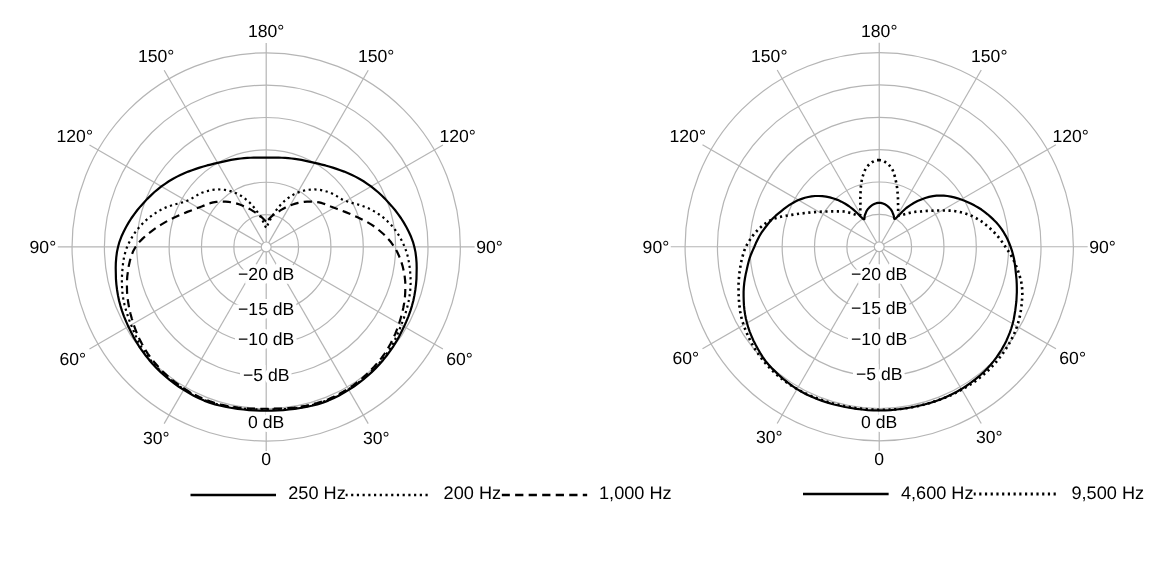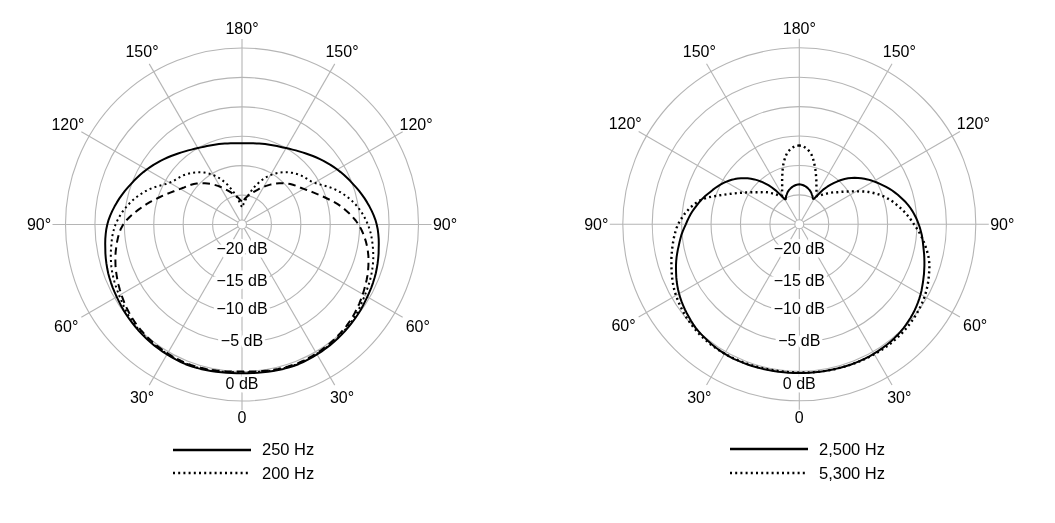--- a/index.html
+++ b/index.html
@@ -1,19 +1,19 @@
 <!DOCTYPE html>
 <html><head>
 <meta charset="utf-8">
 <style>
   html,body{margin:0;padding:0;background:#fff;}
   #stage{position:relative;width:1055px;height:523px;background:#fff;overflow:hidden;
          font-family:"Liberation Sans", sans-serif;}
   #plots{position:absolute;left:0;top:0;}
-  .legend{position:absolute;display:flex;flex-direction:column;}
+  .legend{position:absolute;display:flex;flex-direction:row;}
   .legend-row{display:flex;align-items:center;gap:11px;}
   #legend-left{left:173px;top:438px;}
   #legend-left .legend-row{height:23.5px;}
   #legend-right{left:730px;top:437px;}
   #legend-right .legend-row{height:24px;}
   .swatch{display:inline-block;width:78px;height:12px;line-height:0;}
   .legend-label{font-size:16.5px;color:#000;white-space:nowrap;}
 </style>
 </head>
 <body>
@@ -105,29 +105,35 @@
             <line x1="0" x2="78" y1="6" y2="6" stroke="#000000" stroke-width="2.3"></line>
           </svg></span>
       <span class="legend-label">250 Hz</span>
     </div>
     <div class="legend-row">
       <span class="swatch"><svg width="78" height="12">
             <line x1="0" x2="78" y1="6" y2="6" stroke="#000000" stroke-width="2.3" stroke-dasharray="2 3.2"></line>
           </svg></span>
       <span class="legend-label">200 Hz</span>
     </div>
+    <div class="legend-row">
+      <span class="swatch"><svg width="78" height="12">
+            <line x1="0" x2="78" y1="6" y2="6" stroke="#000000" stroke-width="2.3" stroke-dasharray="7.5 4.8"></line>
+          </svg></span>
+      <span class="legend-label">1,000 Hz</span>
+    </div>
   </div>
 
   <div class="legend" id="legend-right">
     <div class="legend-row">
       <span class="swatch"><svg width="78" height="12">
             <line x1="0" x2="78" y1="6" y2="6" stroke="#000000" stroke-width="2.3"></line>
           </svg></span>
-      <span class="legend-label">2,500 Hz</span>
+      <span class="legend-label">4,600 Hz</span>
     </div>
     <div class="legend-row">
       <span class="swatch"><svg width="78" height="12">
             <line x1="0" x2="78" y1="6" y2="6" stroke="#000000" stroke-width="2.6999999999999997" stroke-dasharray="2 3.2"></line>
           </svg></span>
-      <span class="legend-label">5,300 Hz</span>
+      <span class="legend-label">9,500 Hz</span>
     </div>
   </div>
 </div>
 
 </body></html>

